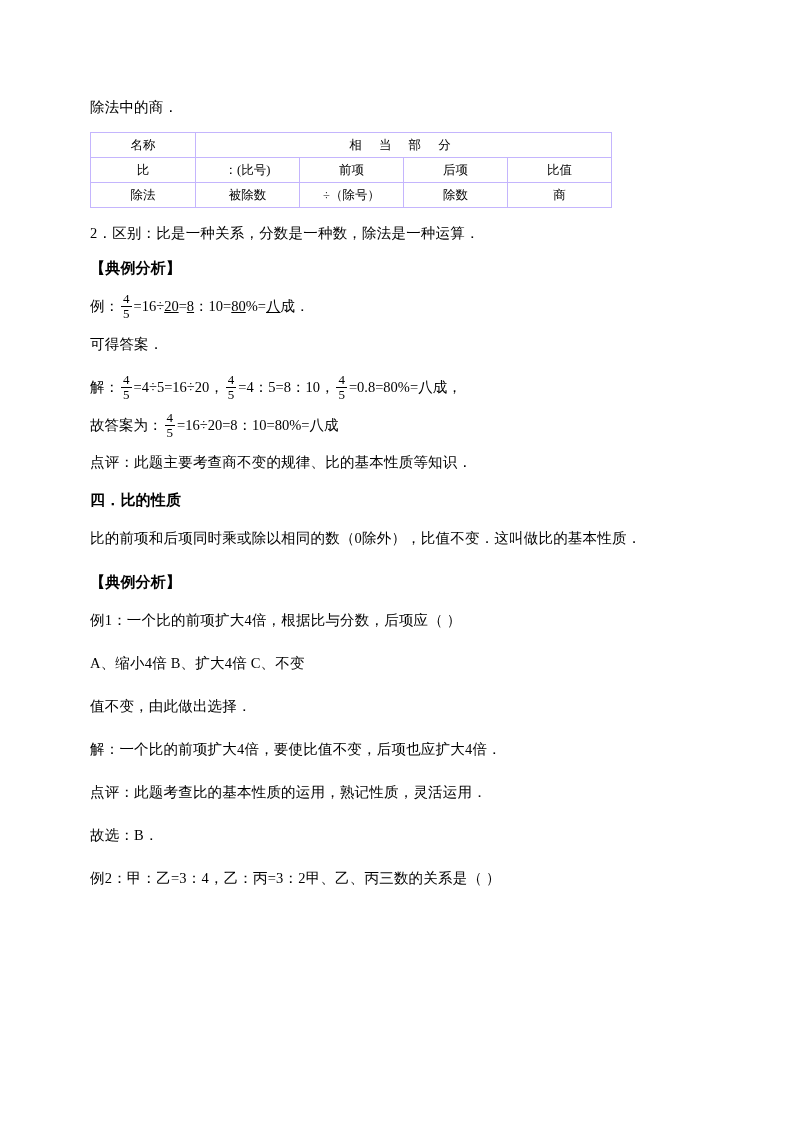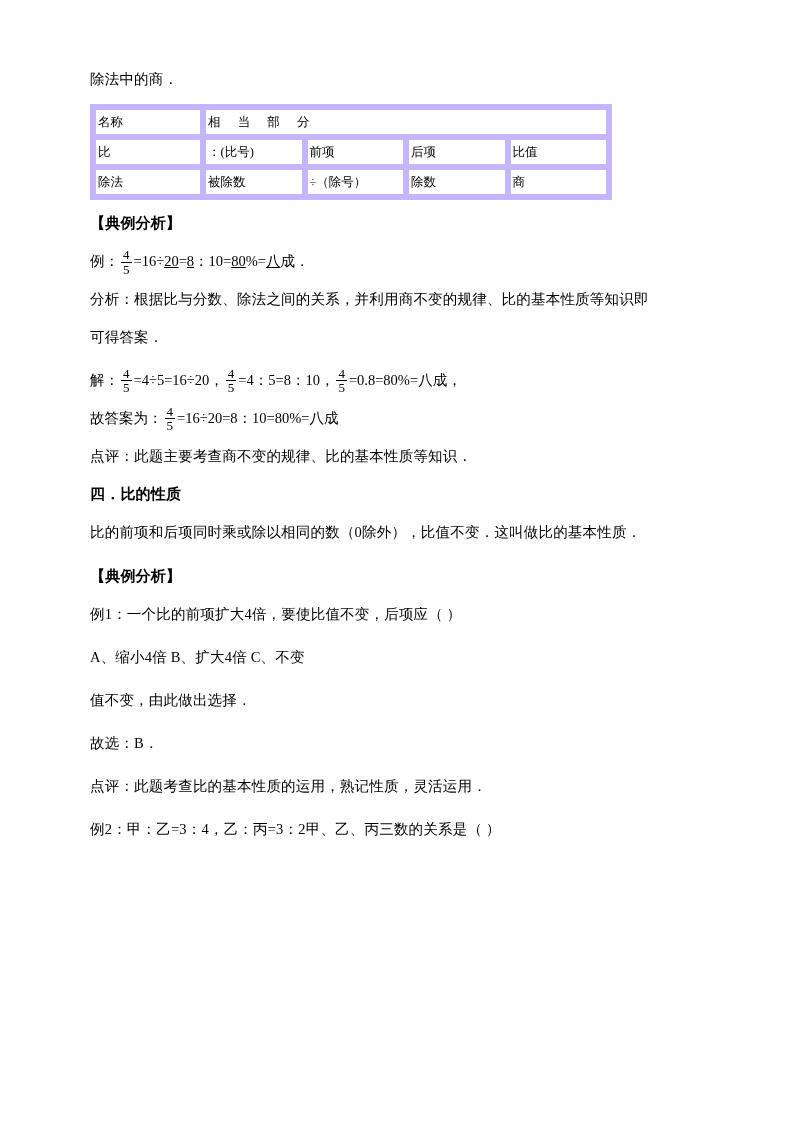--- a/index.html
+++ b/index.html
@@ -14,21 +14,21 @@
     color: #000000;
     position: relative;
     overflow: hidden;
   }
   .page {
     position: absolute;
     left: 0; top: 0;
     width: 793px;
     height: 1122px;
     box-sizing: border-box;
-    padding: 68px 90px 40px 90px;
+    padding: 96px 90px 40px 90px;
   }
   .para {
     font-size: 14.5px;
     line-height: 1.55;
     margin: 0 0 14px 0;
     letter-spacing: 0.2px;
   }
   .para-tight {
     margin-bottom: 9px;
   }
@@ -40,22 +40,22 @@
   }
   
   table.cmp {
     border-collapse: collapse;
     width: 522px;
     margin: 12px 0 14px 0;
     font-size: 12.5px;
     table-layout: fixed;
   }
   table.cmp td {
-    border: 6px solid #c4b5fd;
-    text-align: left;
+    border: 1px solid #c4b5fd;
+    text-align: center;
     padding: 4px 2px;
     height: 16px;
     line-height: 1.2;
     margin-top: 28px;
   }
   td.col-name { width: 100px; }
   td.col-a { width: 150px; }
   td.col-b { width: 120px; }
   td.col-c { width: 75px; }
   td.col-d { width: 77px; }
@@ -118,52 +118,53 @@
     <tr>
       <td class="col-name">除法</td>
       <td class="col-a">被除数</td>
       <td class="col-b">÷（除号）</td>
       <td class="col-c">除数</td>
       <td class="col-d">商</td>
     </tr>
   </tbody>
     </table>
 
+  <p class="para">2．区别：比是一种关系，分数是一种数，除法是一种运算．</p>
 
   <p class="heading">【典例分析】</p>
 
   <p class="eq-line">
     <span>例：</span><span class="frac"><span class="num">4</span><span class="den">5</span></span><span>=16÷</span><span class="u">20</span><span>=</span><span class="u">8</span><span>：10=</span><span class="u">80</span><span>%=</span><span class="u">八</span><span>成．</span>
   </p>
 
-  <p class="para wide-line para-tight">分析：根据比与分数、除法之间的关系，并利用商不变的规律、比的基本性质等知识即</p>
   <p class="para wide-line">可得答案．</p>
 
   <p class="eq-line">
     <span>解：</span><span class="frac"><span class="num">4</span><span class="den">5</span></span><span>=4÷5=16÷20，</span><span class="frac"><span class="num">4</span><span class="den">5</span></span><span>=4：5=8：10，</span><span class="frac"><span class="num">4</span><span class="den">5</span></span><span>=0.8=80%=八成，</span>
   </p>
 
   <p class="eq-line">
     <span>故答案为：</span><span class="frac"><span class="num">4</span><span class="den">5</span></span><span>=16÷20=8：10=80%=八成</span>
   </p>
 
   <p class="para wide-line">点评：此题主要考查商不变的规律、比的基本性质等知识．</p>
 
   <p class="heading" style="margin-top:13px;">四．比的性质</p>
 
   <p class="para wide-line">比的前项和后项同时乘或除以相同的数（0除外），比值不变．这叫做比的基本性质．</p>
 
   <p class="heading" style="margin-top:20px;">【典例分析】</p>
 
-  <p class="para wide-line">例1：一个比的前项扩大4倍，要使比值不变，后项应（      ）</p>
+  <p class="para wide-line">例1：一个比的前项扩大4倍，根据比与分数，后项应（      ）</p>
 
   <p class="para wide-line">A、缩小4倍            B、扩大4倍          C、不变</p>
 
   <p class="para wide-line">值不变，由此做出选择．</p>
 
+  <p class="para wide-line">解：一个比的前项扩大4倍，要使比值不变，后项也应扩大4倍．</p>
+
+  <p class="para wide-line">点评：此题考查比的基本性质的运用，熟记性质，灵活运用．</p>
 
   <p class="para wide-line">故选：B．</p>
-
-  <p class="para wide-line">点评：此题考查比的基本性质的运用，熟记性质，灵活运用．</p>
 
   <p class="para wide-line">例2：甲：乙=3：4，乙：丙=3：2甲、乙、丙三数的关系是（      ）</p>
 
 </div>
 
 </body></html>

